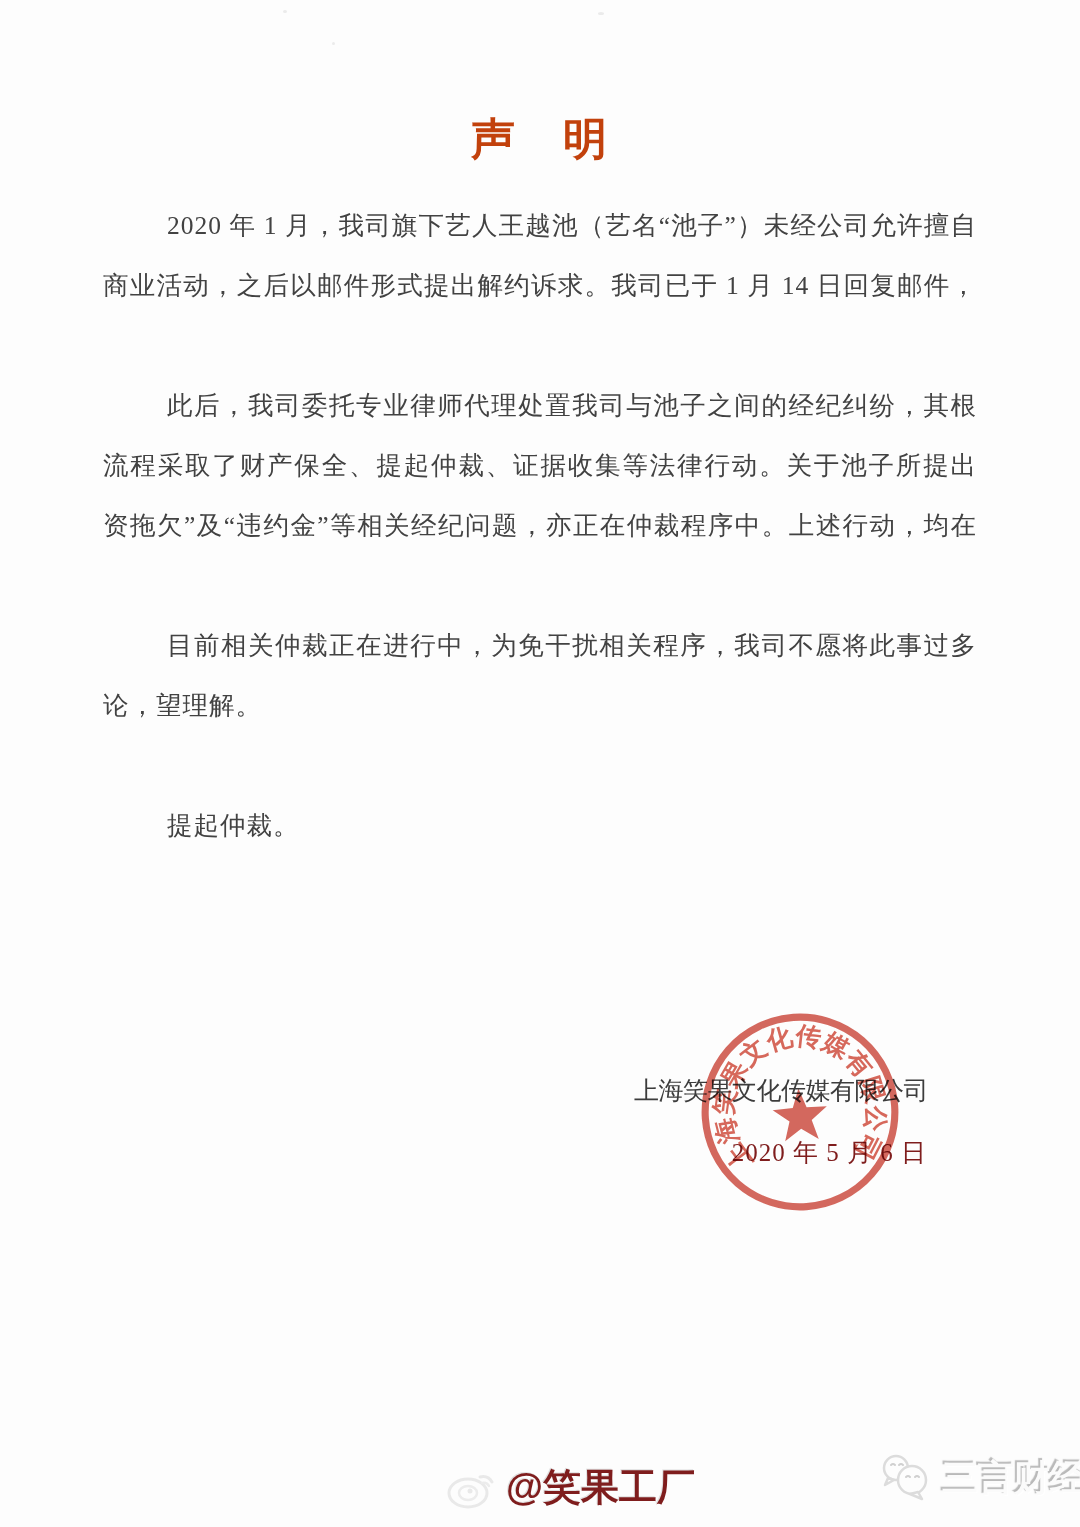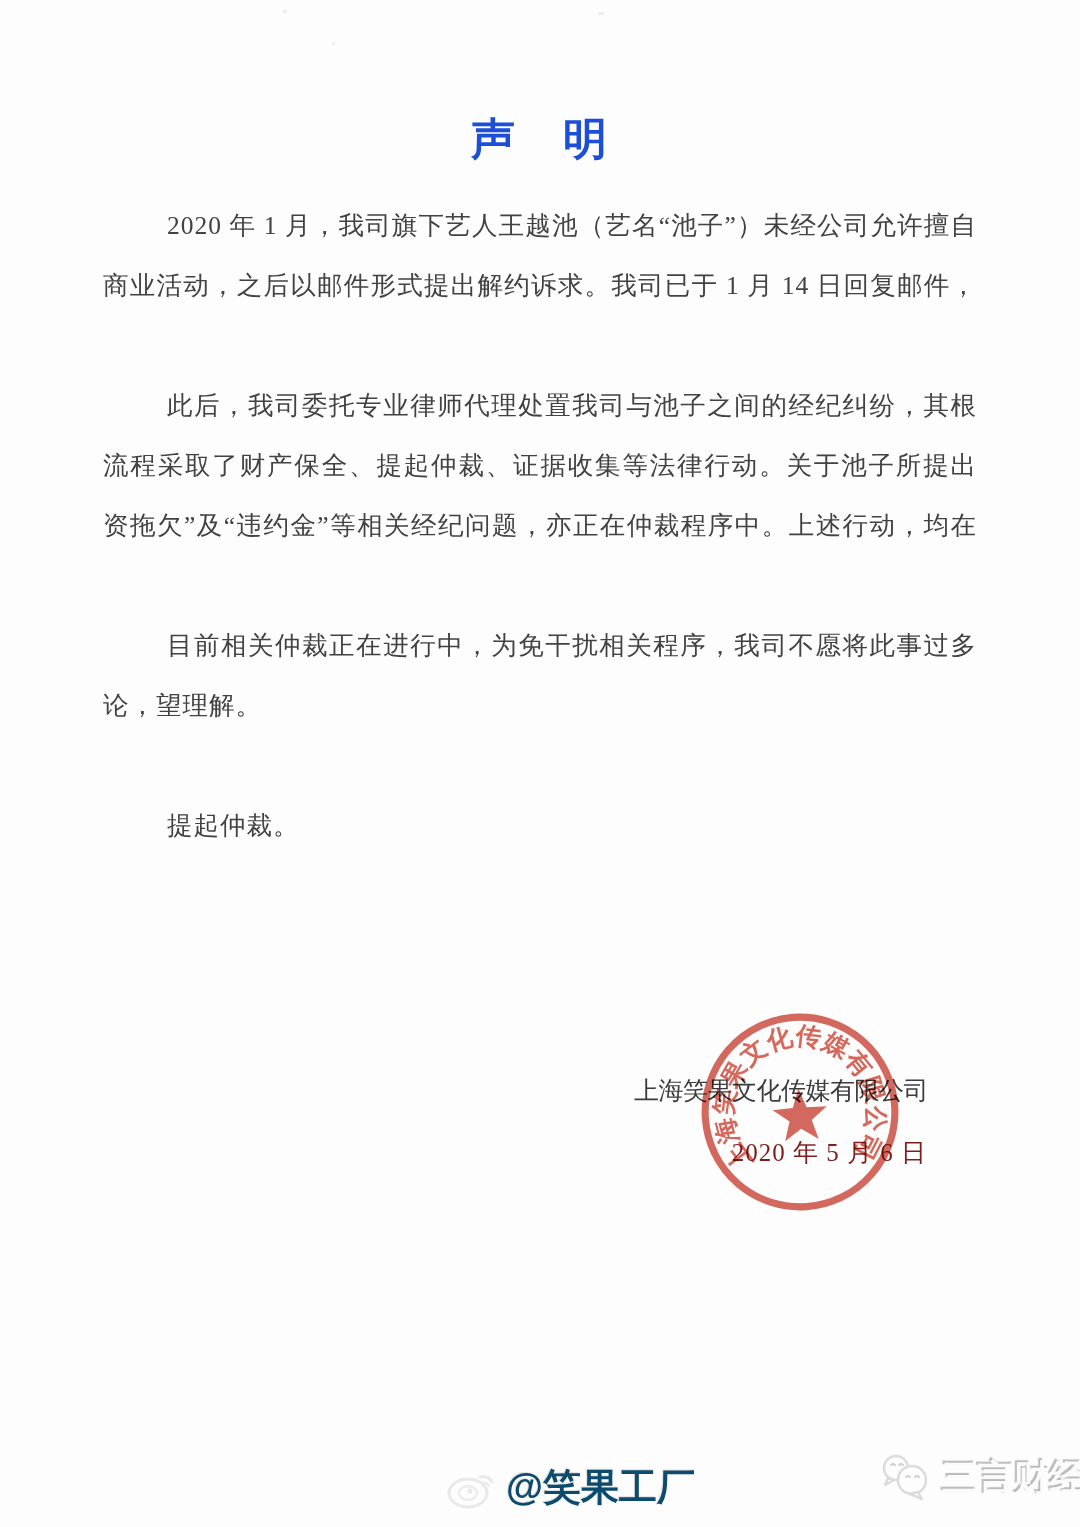--- a/index.html
+++ b/index.html
@@ -12,21 +12,21 @@
     font-family:"Liberation Serif","DejaVu Serif",serif;
     color:#414141;
   }
   
   .speck { position:absolute; background:#bdbdbd; border-radius:50%; opacity:.28; }
 
   .title {
     position:absolute; top:110px; left:0; width:100%;
     text-align:center;
     font-family:"Liberation Sans","DejaVu Sans",sans-serif;
-    font-weight:700; font-size:44px; color:#1d4ed8;
+    font-weight:700; font-size:44px; color:#c2410c;
     letter-spacing:2px;
   }
 
   .body-text {
     position:absolute; top:196px; left:103px; width:874px;
     font-size:25.5px; letter-spacing:1px; color:#424242;
   }
   .para { margin-bottom:60px; }
   .ln { display:block; height:60px; line-height:60px; white-space:nowrap; }
   .ln.full { text-align:justify; text-align-last:justify; white-space:normal;
@@ -50,21 +50,21 @@
     z-index:2;
     mix-blend-mode:multiply;
     opacity:.9;
     transform:rotate(-4deg);
     pointer-events:none;
   }
 
   .watermark-weibo {
     position:absolute; left:446px; top:1462px;
     display:flex; align-items:center; gap:8px;
-    color:#0c4a6e;
+    color:#7f1d1d;
     font-family:"Liberation Sans","DejaVu Sans",sans-serif;
     font-weight:700; font-size:38px;
     text-shadow:-1px -1px 0 rgba(170,170,170,.35);
     white-space:nowrap;
   }
 
   .brand-logo {
     position:absolute; left:878px; top:1452px;
     display:flex; align-items:center; gap:6px;
     white-space:nowrap;

